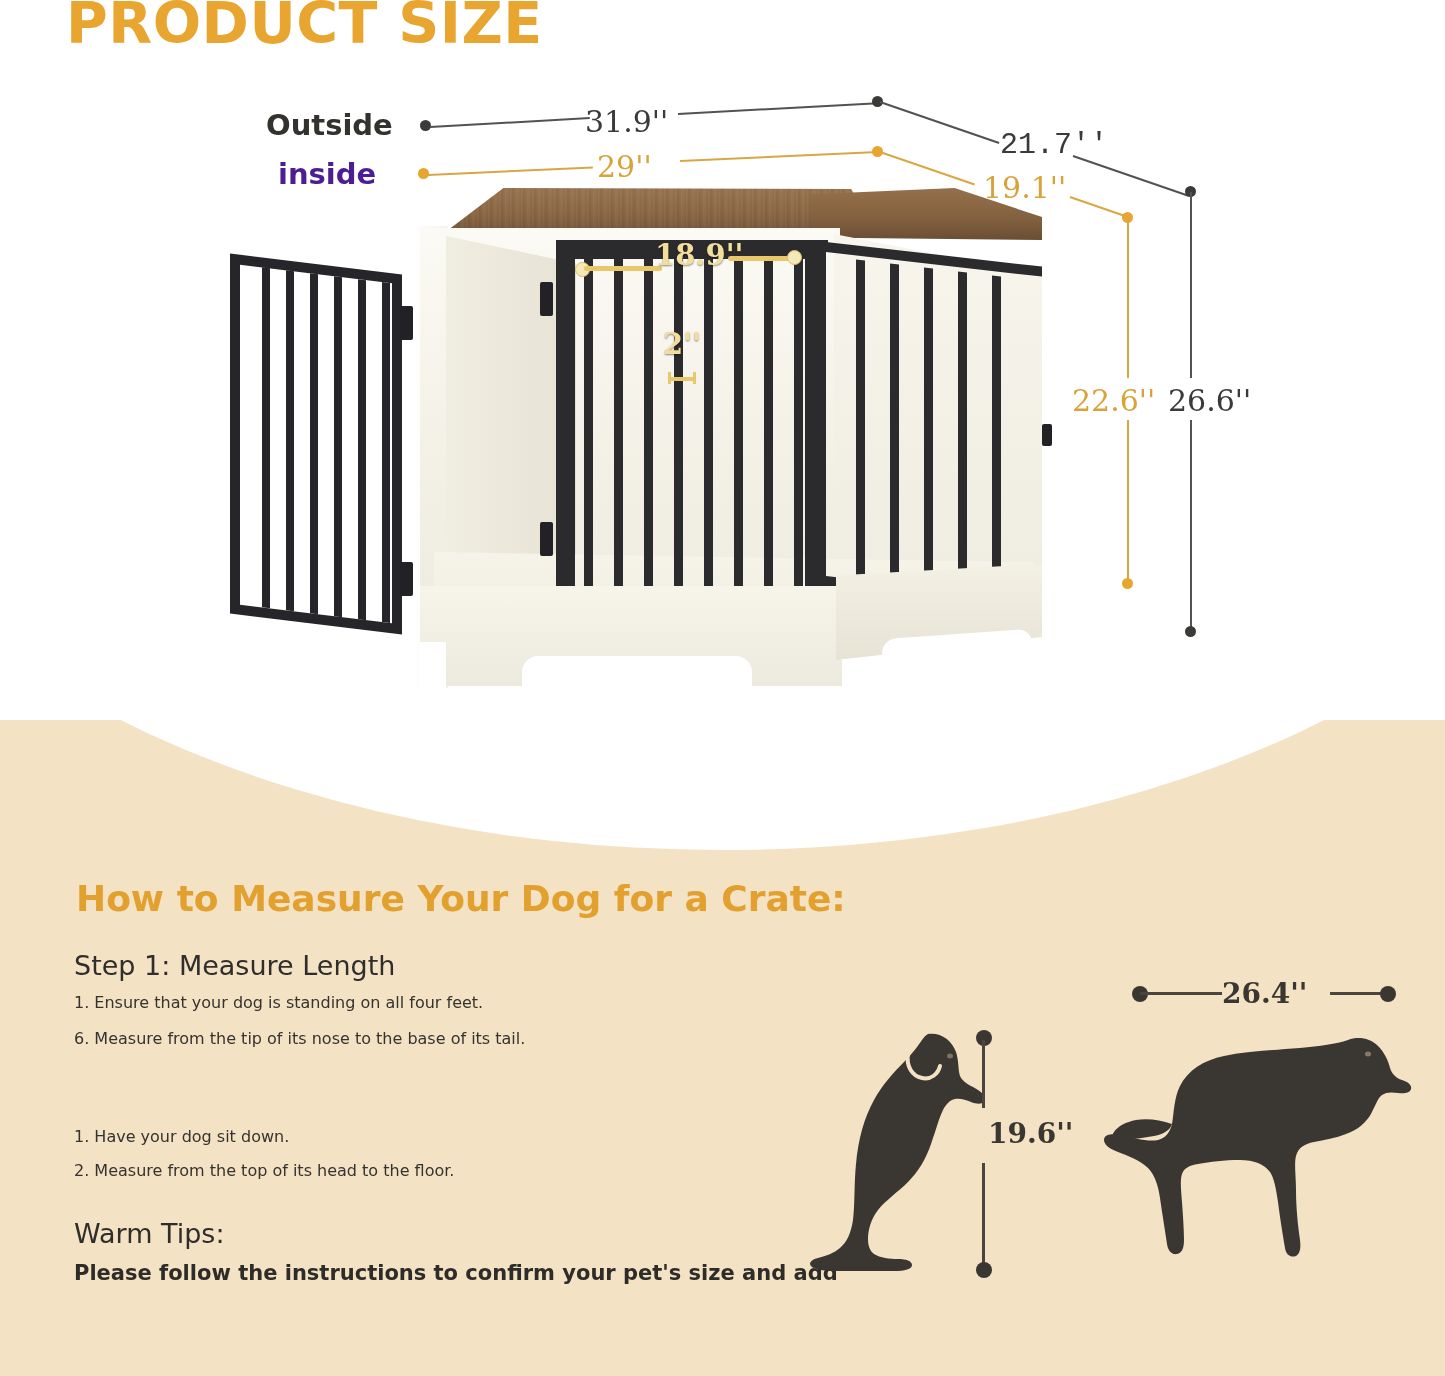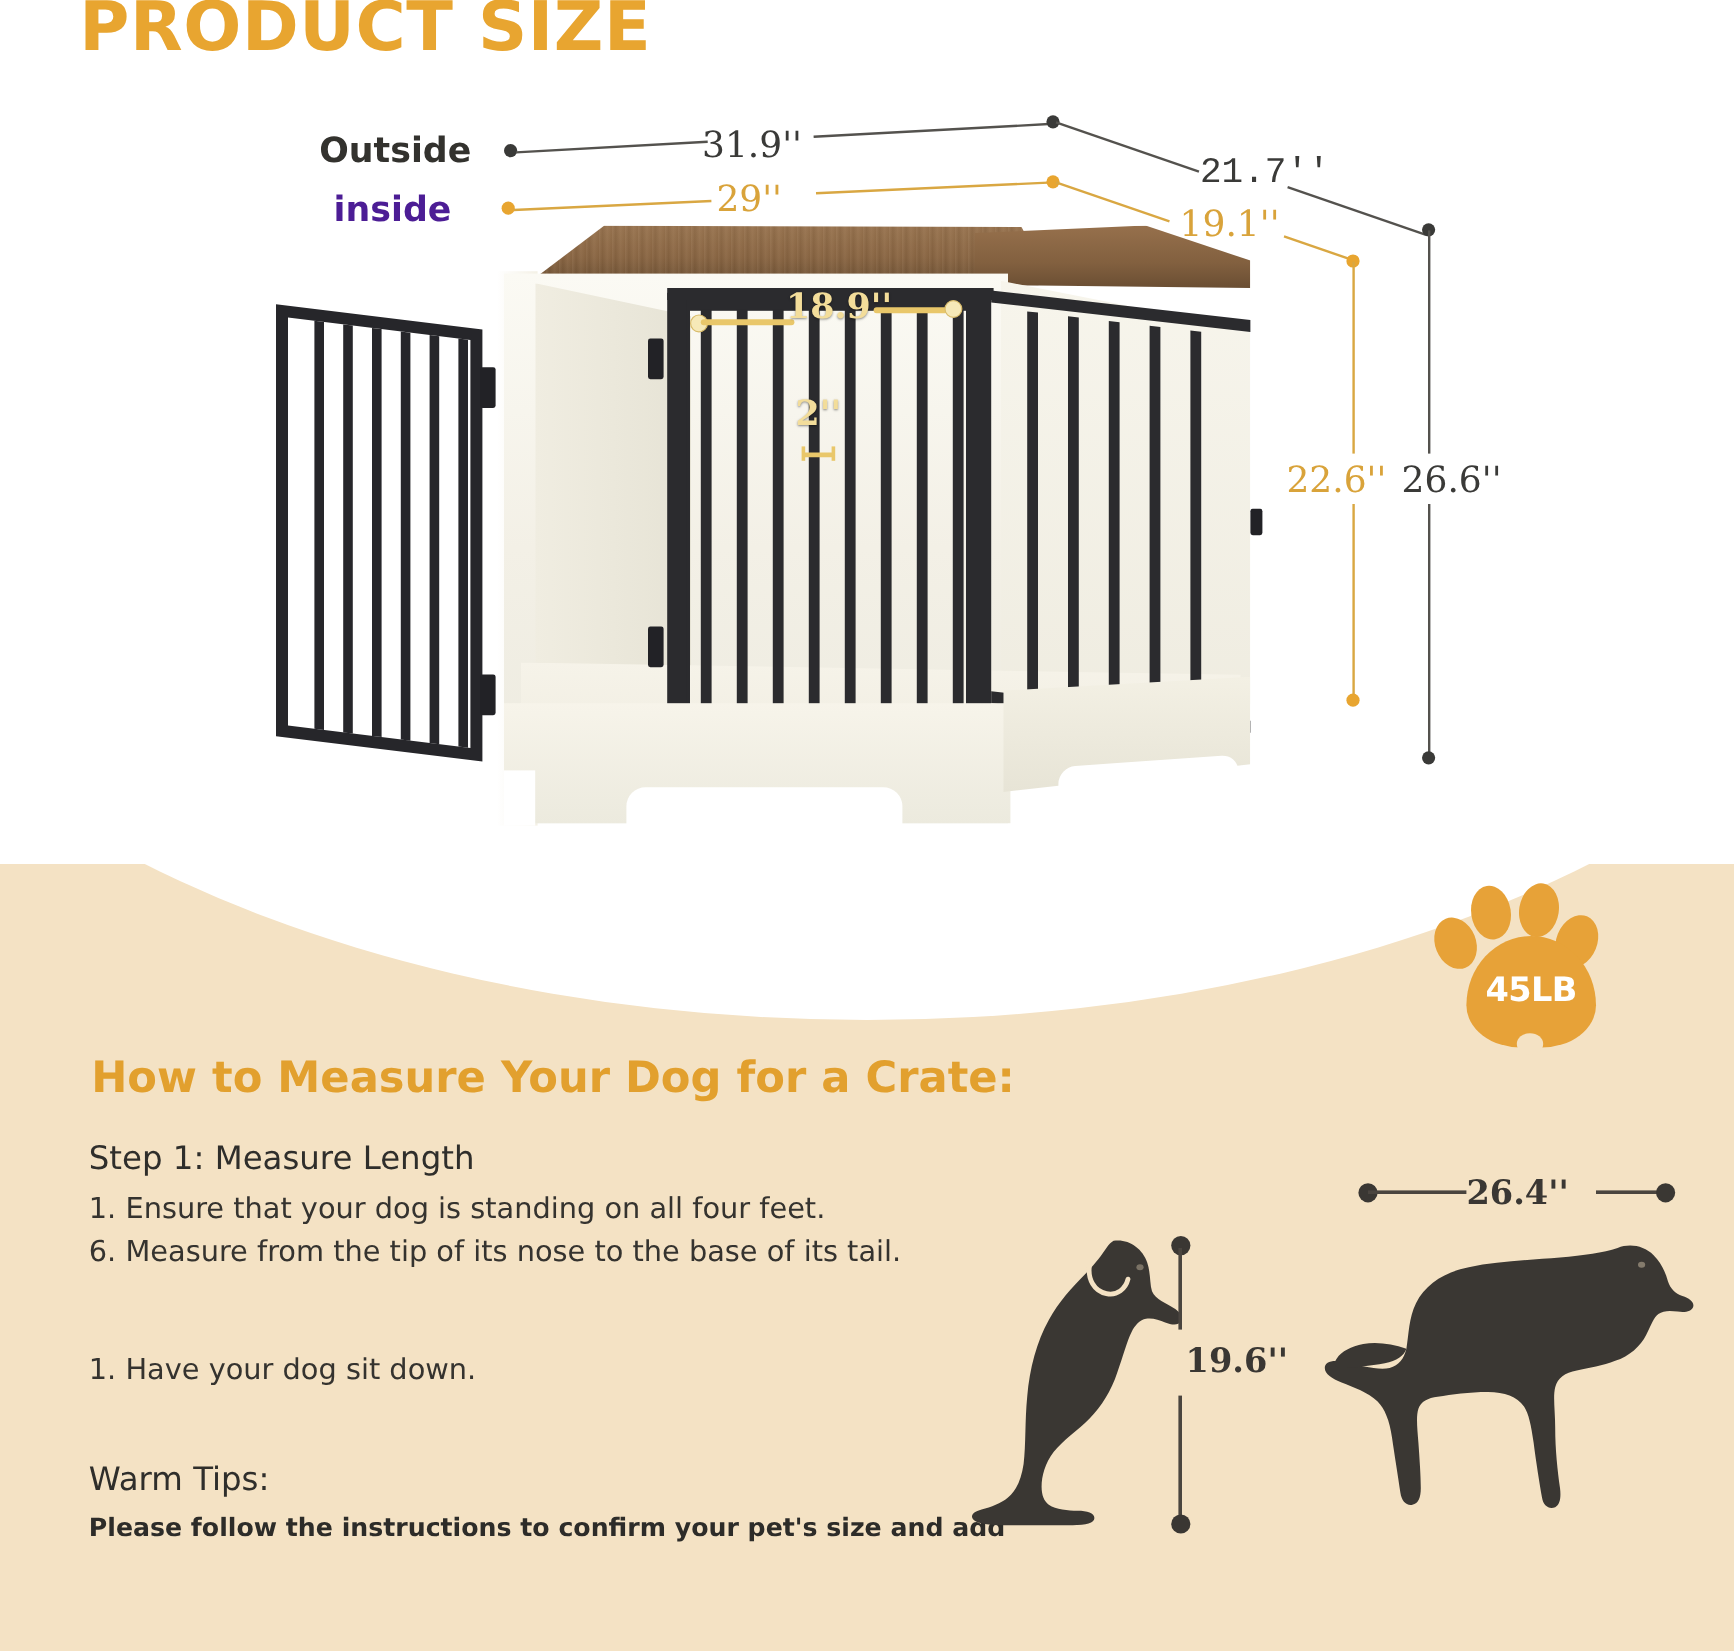--- a/index.html
+++ b/index.html
@@ -362,21 +362,21 @@
     color: #2f2e2b;
     white-space: nowrap;
   }
   .step1-head { top: 950px; }
   .step2-head { top: 1086px; }
   .tips-head  { top: 1218px; }
 
   .step-line {
     position: absolute;
     left: 74px;
-    font-size: 24px;
+    font-size: 16px;
     color: #35332f;
     white-space: nowrap;
   }
   .s1l1 { top: 993px; }
   .s1l2 { top: 1029px; }
   .s2l1 { top: 1127px; }
   .s2l2 { top: 1161px; }
 
   .tips-line {
     position: absolute;
@@ -524,36 +524,29 @@
   <div class="gold-bar-h" style="left:584px; top:266px; width:78px;"></div>
   <div class="inner-dim dim-189">18.9''</div>
   <div class="gold-bar-h" style="left:728px; top:256px; width:62px;"></div>
   <div class="gold-dot" style="left:787px; top:250px;"></div>
 
   <div class="inner-dim dim-2">2''</div>
   <div class="gold-bar-h" style="left:669px; top:377px; width:26px; height:4px;"></div>
   <div class="gold-tick" style="left:668px; top:372px;"></div>
   <div class="gold-tick" style="left:693px; top:372px;"></div>
 
-  <div class="paw">
-    <div class="toe toe1"></div>
-    <div class="toe toe2"></div>
-    <div class="toe toe3"></div>
-    <div class="toe toe4"></div>
-    <div class="paw-pad"></div>
-    <div class="paw-text">45LB</div>
-  </div>
 
   <div class="howto-title">How to Measure Your Dog for a Crate:</div>
 
   <div class="step-head step1-head">Step 1: Measure Length</div>
   <div class="step-line s1l1">1. Ensure that your dog is standing on all four feet.</div>
   <div class="step-line s1l2">6. Measure from the tip of its nose to the base of its tail.</div>
 
   <div class="step-line s2l1">1. Have your dog sit down.</div>
+  <div class="step-line s2l2">2. Measure from the top of its head to the floor.</div>
 
   <div class="step-head tips-head">Warm Tips:</div>
   <div class="tips-line tl1">Please follow the instructions to confirm your pet's size and add</div>
 
   <svg class="dog-sit" width="200" height="260" viewBox="0 0 200 260">
     <path fill="#3a3733" d="M128,14 C140,12 152,20 156,32 C159,41 158,50 160,56 C163,63 172,66 178,70
       C183,73 186,77 184,81 C182,85 176,84 171,82 C166,80 160,78 155,79 C150,80 146,84 143,90
       C139,98 136,110 131,124 C126,139 118,152 108,162 C98,172 86,180 78,190
       C71,199 68,210 68,219 C68,226 70,231 74,234 C80,238 90,239 98,239
       C106,239 112,241 112,245 C112,249 105,251 94,251 C78,251 58,251 40,251

